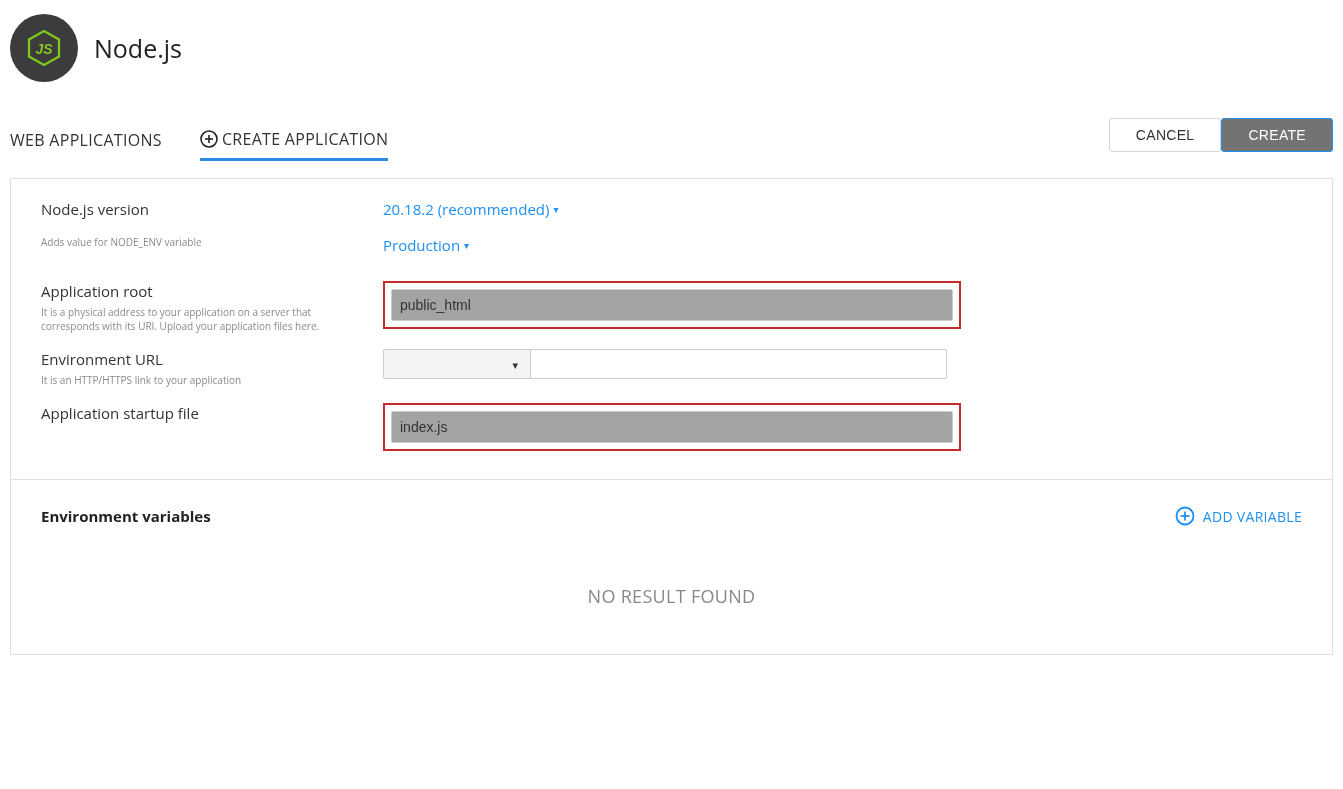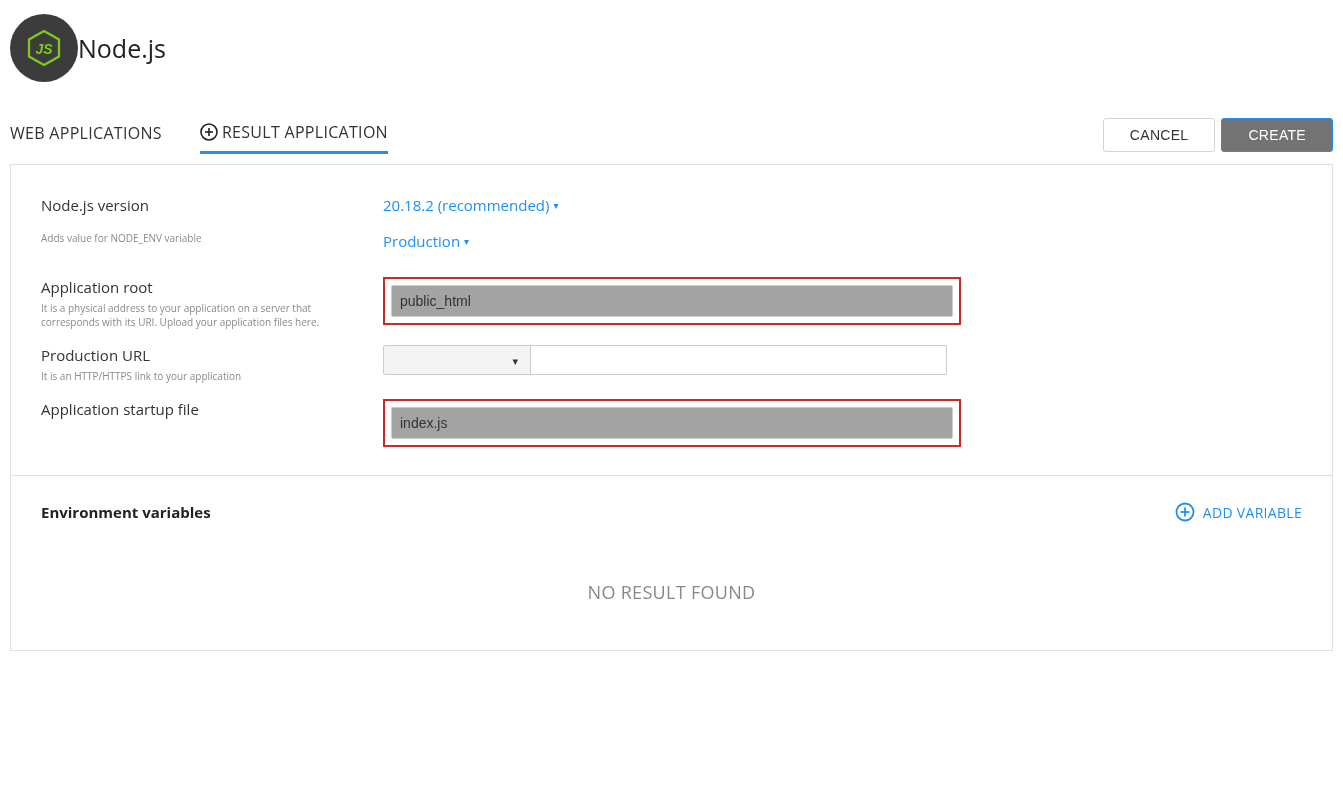--- a/index.html
+++ b/index.html
@@ -10,20 +10,21 @@
     body {
       font-family: "Open Sans", "Segoe UI", Arial, sans-serif;
       background: #ffffff;
       color: #333;
       font-size: 14px;
     }
     .header {
       display: flex;
       align-items: center;
       padding: 14px 22px 14px 10px;
+      gap: 16px;
     }
     .logo {
       width: 68px;
       height: 68px;
       border-radius: 50%;
       background: #3c3c3c;
       display: flex;
       align-items: center;
       justify-content: center;
       flex-shrink: 0;
@@ -63,42 +64,41 @@
     .tab.active {
       border-bottom: 3px solid #2b8ce8;
     }
     .tab .plus-circle {
       display: inline-flex;
       width: 18px;
       height: 18px;
     }
     .actions {
       display: flex;
-      gap: 6px;
-      margin-bottom: 4px;
+      margin-bottom: 18px;
     }
     .btn {
       padding: 8px 26px;
       font-size: 14px;
       border-radius: 3px;
       cursor: pointer;
       letter-spacing: 0.3px;
       border: 1px solid #d4d4d4;
       background: #fff;
       color: #333;
     }
     .btn.primary {
       background: #737373;
       border-color: #1e90f5;
       color: #fff;
     }
     .panel {
       margin: 8px 10px 10px 10px;
       border: 1px solid #e0e0e0;
-      padding: 30px 30px 0 30px;
+      padding: 20px 30px 0 30px;
     }
     .form-row {
       display: flex;
       align-items: flex-start;
       margin-bottom: 12px;
     }
     .form-label-col {
       width: 342px;
       flex-shrink: 0;
     }
@@ -226,21 +226,21 @@
       <span>WEB APPLICATIONS</span>
     </div>
     <div class="tab active">
       <span class="plus-circle">
         <svg viewBox="0 0 18 18">
             <circle cx="9" cy="9" r="8" fill="none" stroke="#222" stroke-width="1.6"></circle>
             <line x1="9" y1="5" x2="9" y2="13" stroke="#222" stroke-width="1.6"></line>
             <line x1="5" y1="9" x2="13" y2="9" stroke="#222" stroke-width="1.6"></line>
           </svg>
       </span>
-      <span>RESULT APPLICATION</span>
+      <span>CREATE APPLICATION</span>
     </div>
   </div>
   <div class="actions">
     <button class="btn">CANCEL</button>
     <button class="btn primary">CREATE</button>
   </div>
 </div>
 
 <div class="panel">
 
@@ -275,21 +275,21 @@
     </div>
     <div class="form-value-col">
       <div class="highlight-box">
         <input type="text" class="text-input" value="public_html" style="">
       </div>
     </div>
   </div>
 
   <div class="form-row row-gap-md">
     <div class="form-label-col">
-      <div class="form-label">Production URL</div>
+      <div class="form-label">Environment URL</div>
       <div class="form-hint">It is an HTTP/HTTPS link to your application</div>
     </div>
     <div class="form-value-col">
       <div class="url-row">
         <div class="url-select">
           <span class="tri">▾</span>
         </div>
         <input type="text" class="url-text" value="" style="">
       </div>
     </div>

